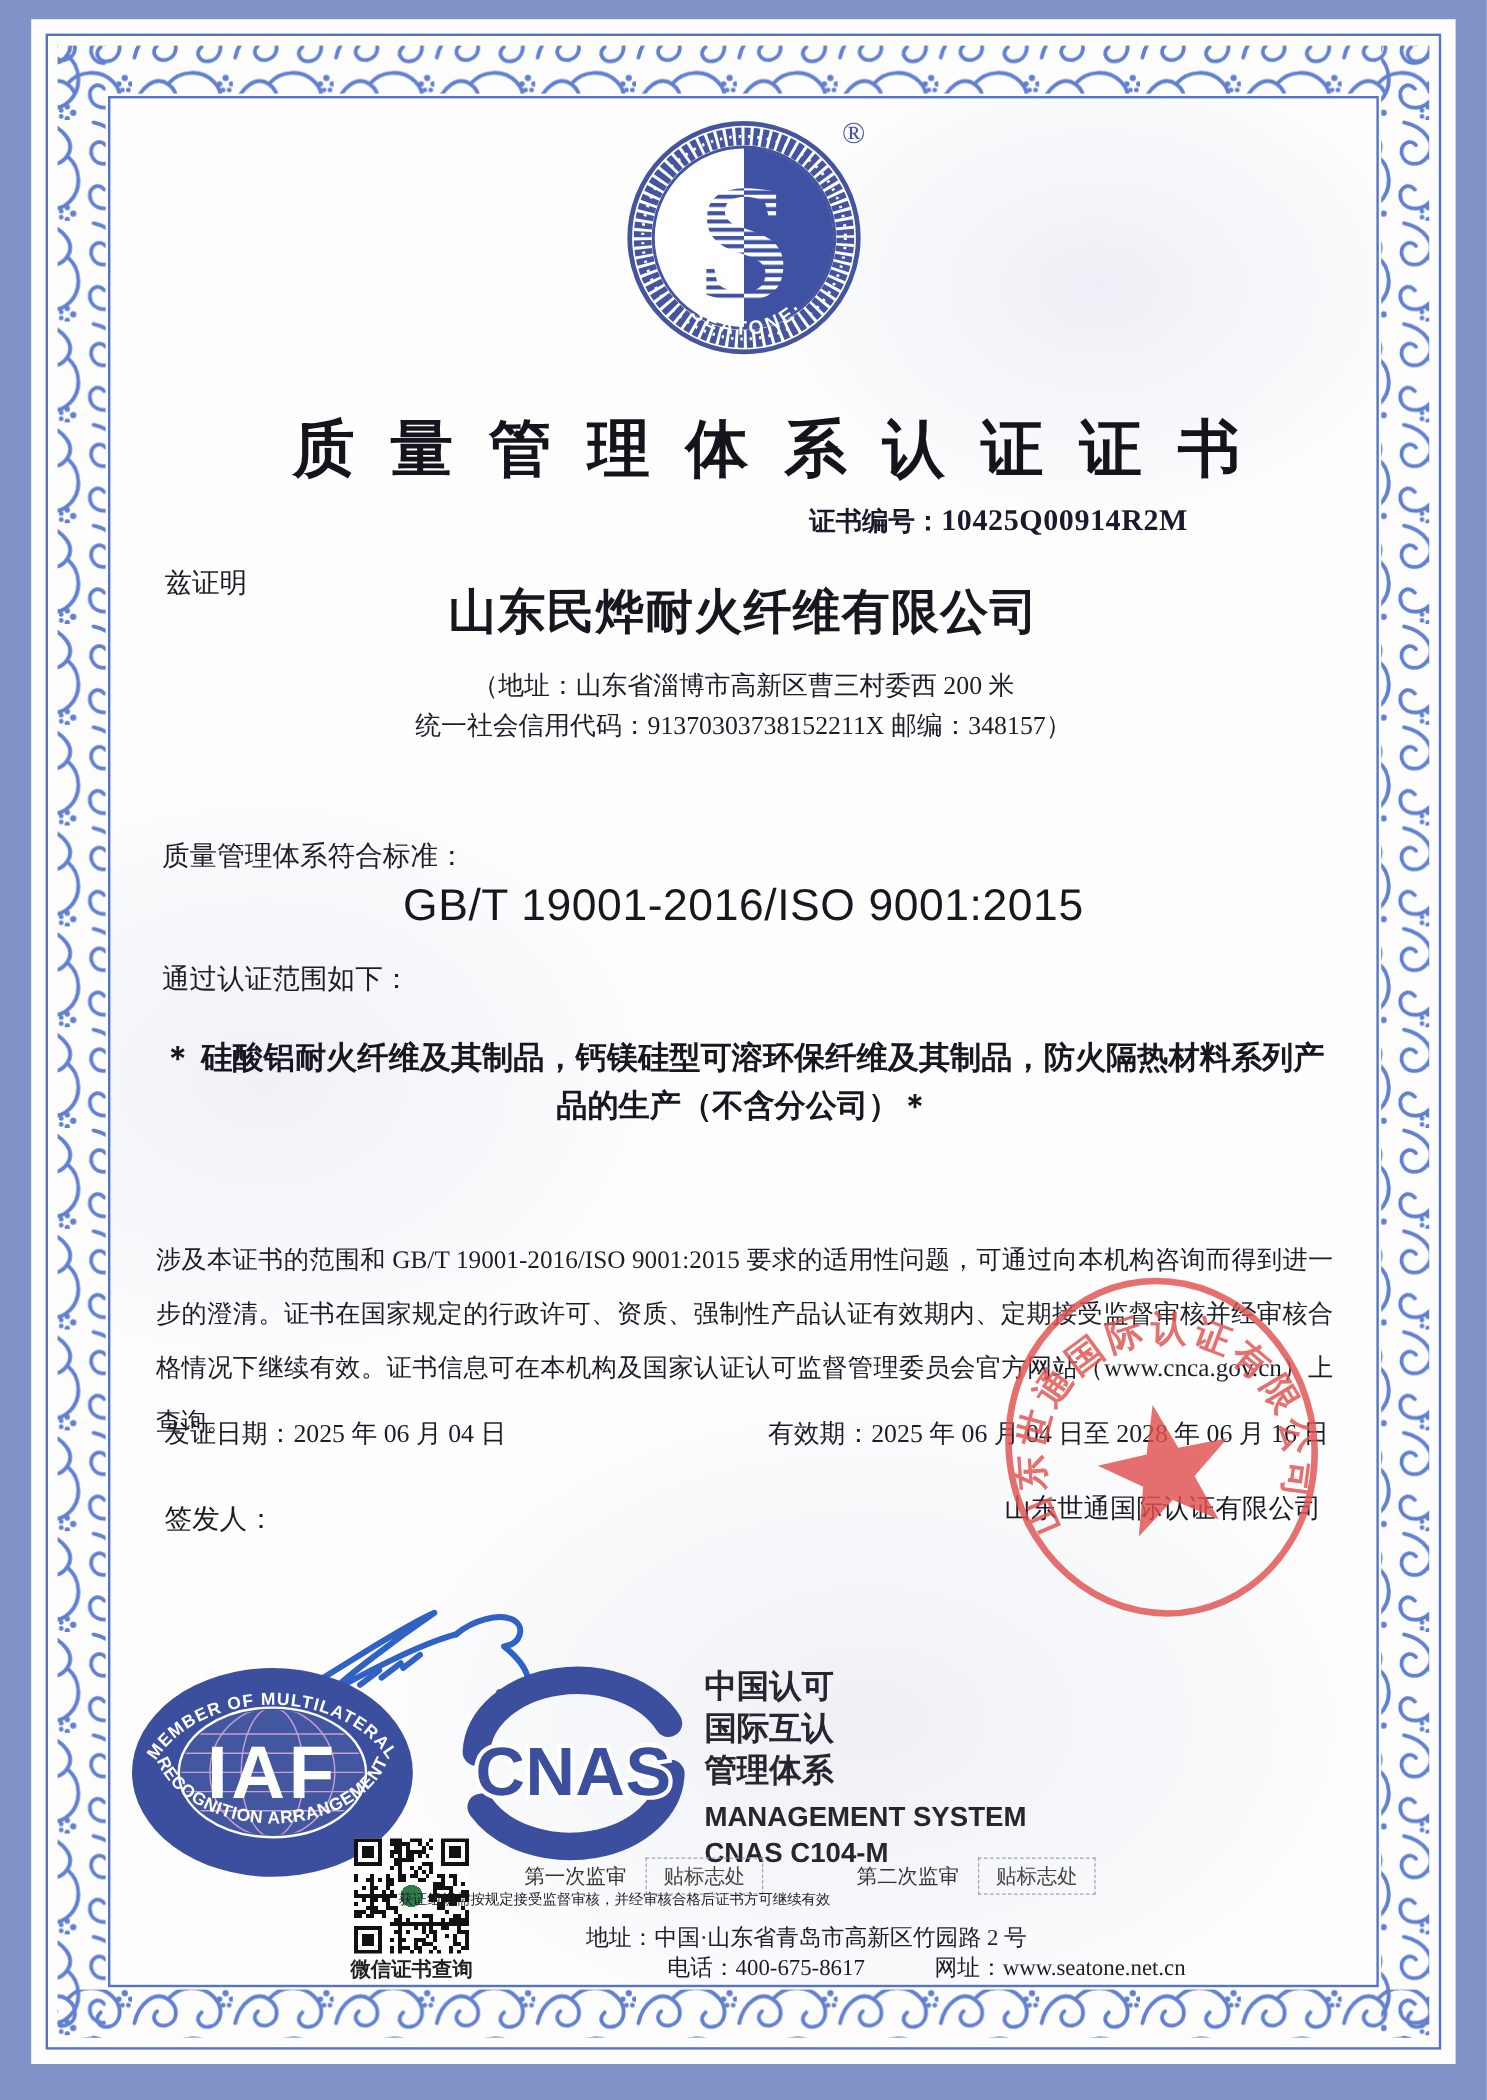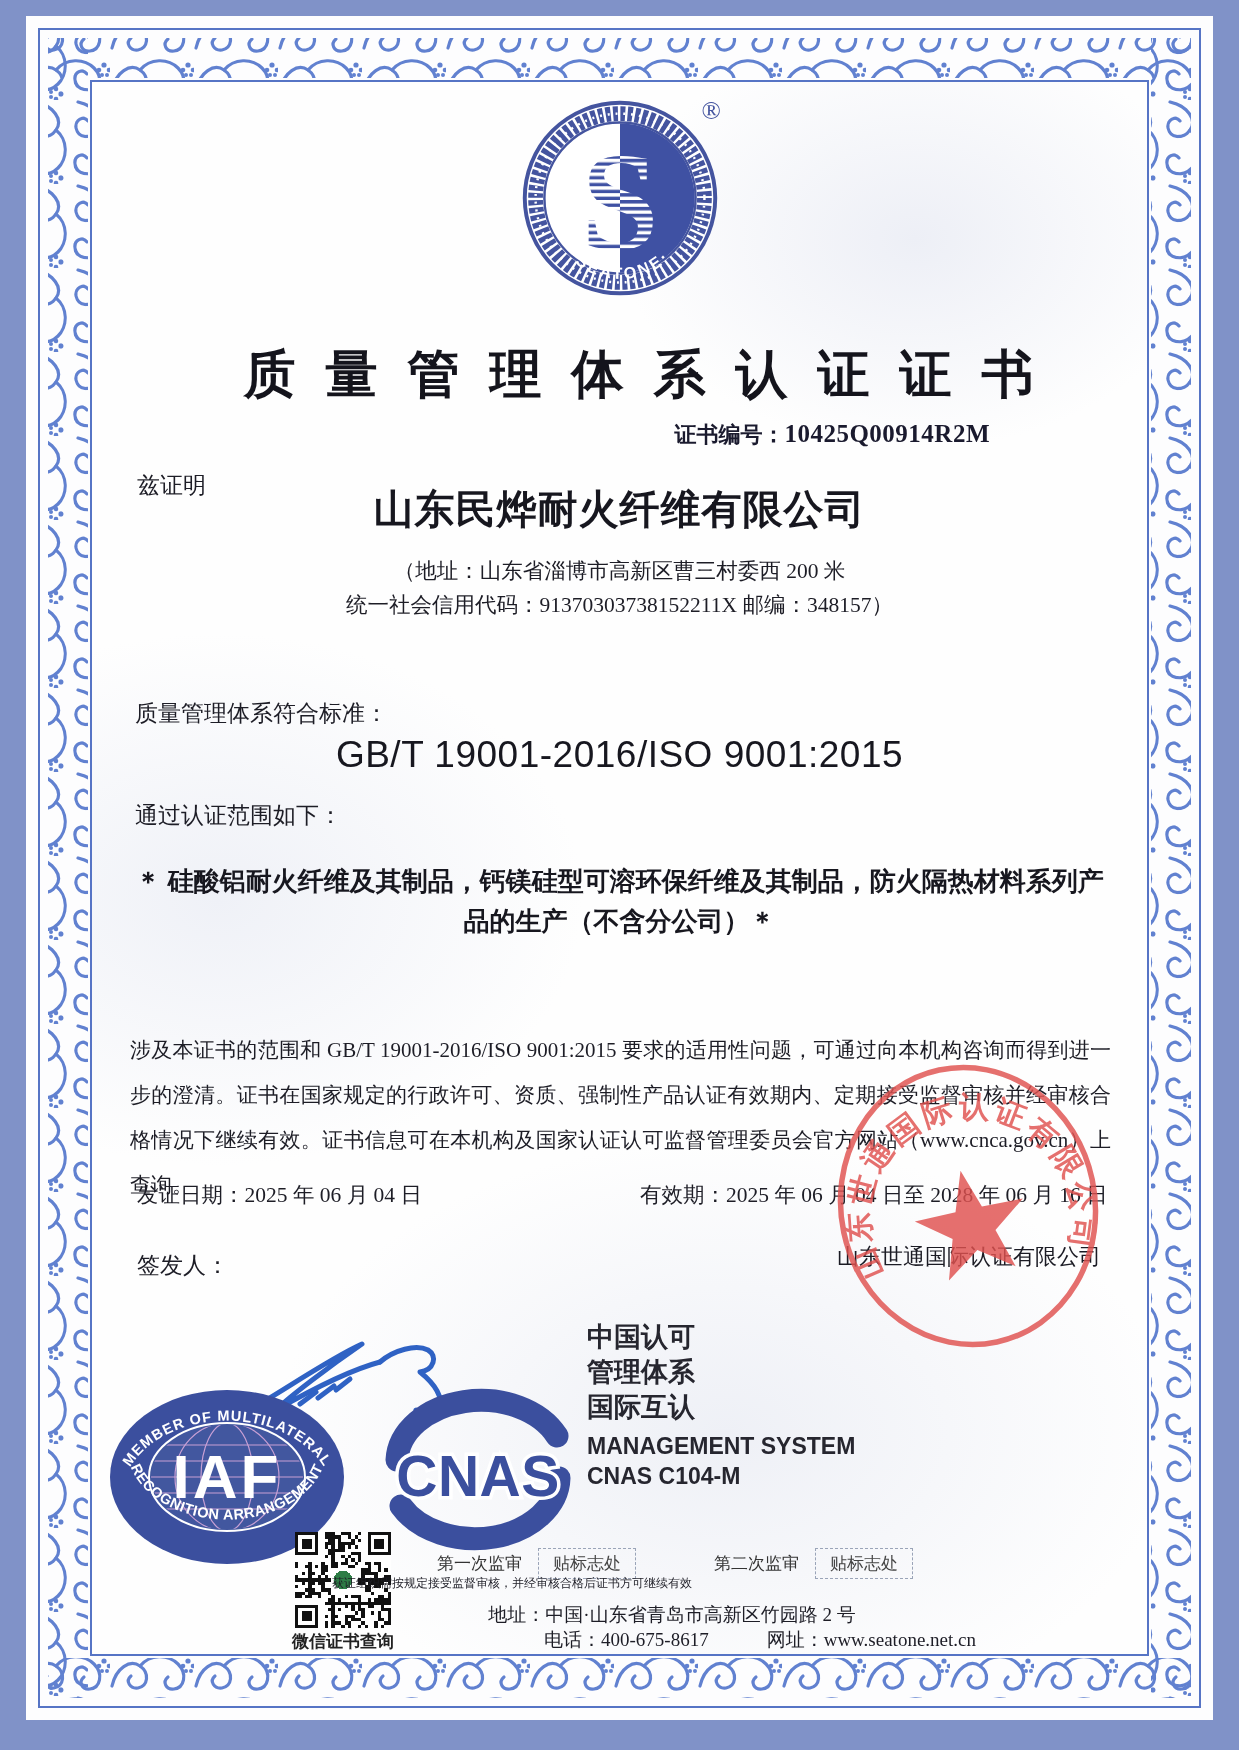--- a/index.html
+++ b/index.html
@@ -37,33 +37,33 @@
   .scope{top:780px;font-size:26px;font-weight:bold;line-height:40px;color:#17171f;}
   .note{top:946px;left:38px;right:36px;font-size:21px;line-height:45px;text-align:justify;}
   .issue{top:1098px;left:45px;font-size:21.5px;white-space:nowrap;}
   .valid{top:1098px;left:548px;font-size:21.5px;white-space:nowrap;}
   .signer{top:1168px;left:45px;font-size:23px;}
   .certifier{top:1160px;left:745px;font-size:22px;white-space:nowrap;color:#1b1b24;}
   .seal-svg{left:738px;top:974px;width:276px;height:296px;}
   .sig-svg{left:138px;top:1236px;width:280px;height:120px;}
   .iaf-svg{left:14px;top:1306px;width:242px;height:178px;}
   .cnas-svg{left:293px;top:1302px;width:186px;height:170px;}
-  .accred{left:495px;top:1238px;width:330px;}
+  .accred{left:495px;top:1306px;width:330px;}
   .accred .zh{font-size:27px;line-height:35px;font-weight:600;color:#26262f;}
   .accred .en{font-family:"Liberation Sans","DejaVu Sans",sans-serif;font-size:23px;line-height:30px;font-weight:bold;color:#26262f;}
   .accred .en.first{margin-top:6px;}
   .qr-svg{left:203px;top:1450px;width:96px;height:96px;}
   .qr-caption{left:160px;top:1548px;width:182px;text-align:center;font-size:17px;font-weight:600;color:#222;}
   .audit-row{top:1466px;left:345px;display:flex;align-items:center;font-size:17px;color:#333;white-space:nowrap;}
   .sticker-box{border:1.5px dashed #9aa4b8;padding:3px 14px;color:#444;}
   .audit-row .a1{margin-right:16px;}
   .audit-row .a2{margin-left:78px;margin-right:16px;}
   .notice{top:1493px;left:240px;width:800px;text-align:left;font-size:12px;}
   .address-row{top:1520px;left:240px;width:680px;text-align:center;font-size:19px;}
-  .phone-row{top:1545px;left:288px;width:760px;display:flex;justify-content:center;gap:58px;font-size:19px;white-space:nowrap;}
+  .phone-row{top:1545px;left:300px;width:760px;display:flex;justify-content:center;gap:58px;font-size:19px;white-space:nowrap;}
 </style>
 </head>
 <body>
 
 <div class="sheet">
 
   <svg class="ornament" viewBox="0 0 1187 1704" aria-hidden="true">
     <defs>
       <pattern id="orn-h" width="84" height="42" patternUnits="userSpaceOnUse">
         <g fill="none" stroke="#6181d0" stroke-width="3.2" stroke-linecap="round">
@@ -211,22 +211,22 @@
     <svg class="cnas-svg" viewBox="0 0 186 170">
       <g fill="none" stroke="#3b4f9e" stroke-width="23" stroke-linecap="round">
         <path d="M12,76 A84,62 0 0 1 172,52"></path>
         <path d="M174,94 A84,62 0 0 1 16,122"></path>
       </g>
       <text x="93" y="112" text-anchor="middle" font-size="57" font-weight="bold" fill="#3b4f9e" stroke="#ffffff" stroke-width="7" paint-order="stroke" letter-spacing="0.5" font-family="'Liberation Sans','DejaVu Sans',sans-serif">CNAS</text>
     </svg>
 
     <div class="accred">
       <div class="zh">中国认可</div>
+      <div class="zh">国际互认</div>
       <div class="zh">管理体系</div>
-      <div class="zh">国际互认</div>
       <div class="en first">MANAGEMENT SYSTEM</div>
       <div class="en">CNAS C104-M</div>
     </div>
 
     <svg class="qr-svg" viewBox="0 0 29 29" shape-rendering="crispEdges">
       <rect width="29" height="29" fill="#ffffff"></rect>
       <g fill="#111">
         <path fill-rule="evenodd" d="M0,0 h7 v7 h-7 z M1,1 v5 h5 v-5 z"></path>
           <rect x="2" y="2" width="3" height="3"></rect>
         <path fill-rule="evenodd" d="M22,0 h7 v7 h-7 z M23,1 v5 h5 v-5 z"></path>

